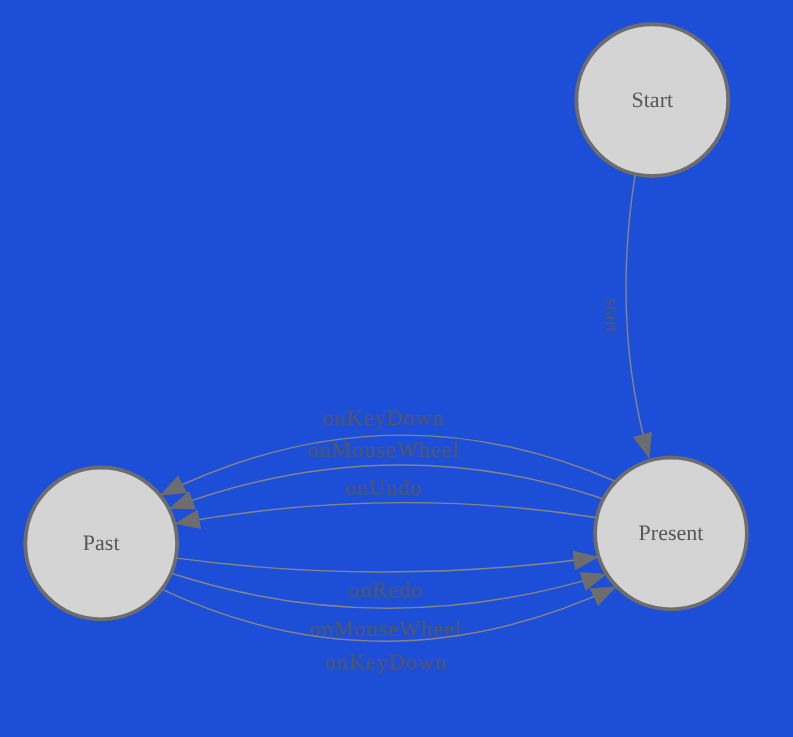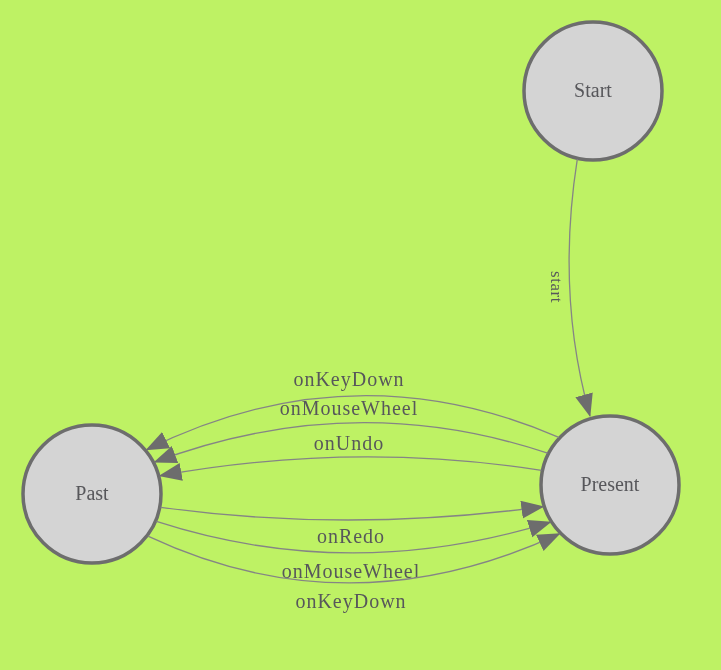--- a/index.html
+++ b/index.html
@@ -4,21 +4,21 @@
 <style>
   html, body {
     margin: 0;
     padding: 0;
     background: #ffffff;
   }
   .canvas {
     position: relative;
     width: 721px;
     height: 670px;
-    background: #bef264;
+    background: #1d4ed8;
     overflow: hidden;
   }
   svg {
     display: block;
   }
   .state-circle {
     fill: #d4d4d4;
     stroke: #6d6d6d;
     stroke-width: 3.5;
   }

